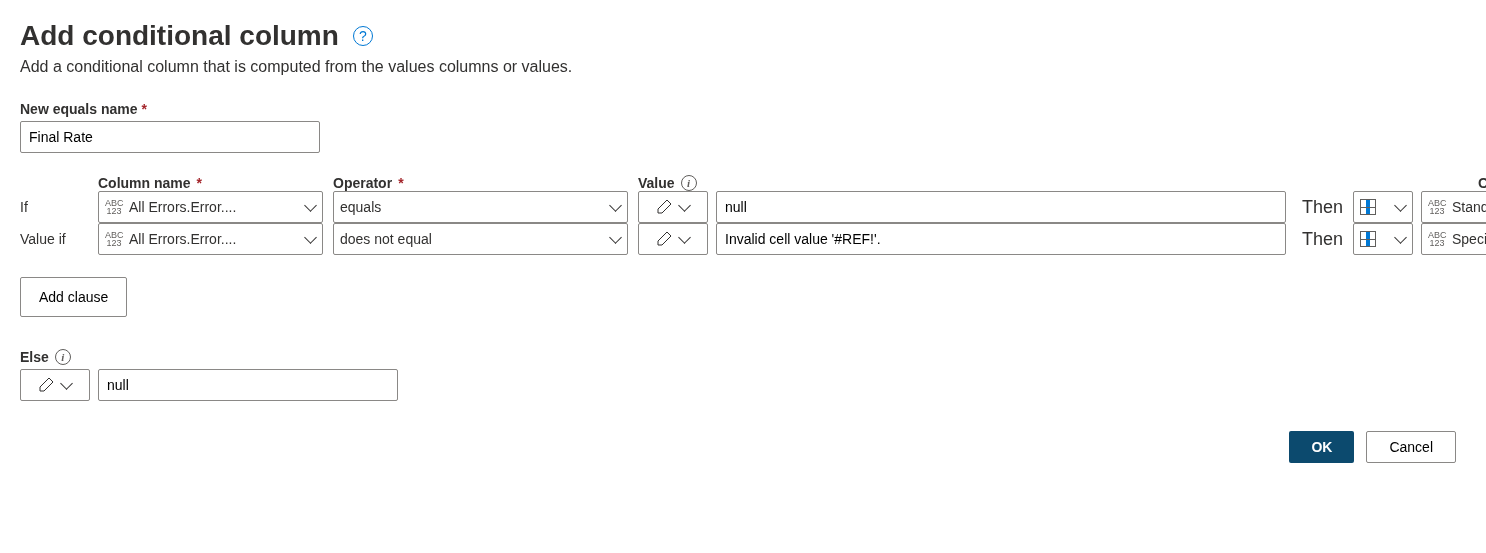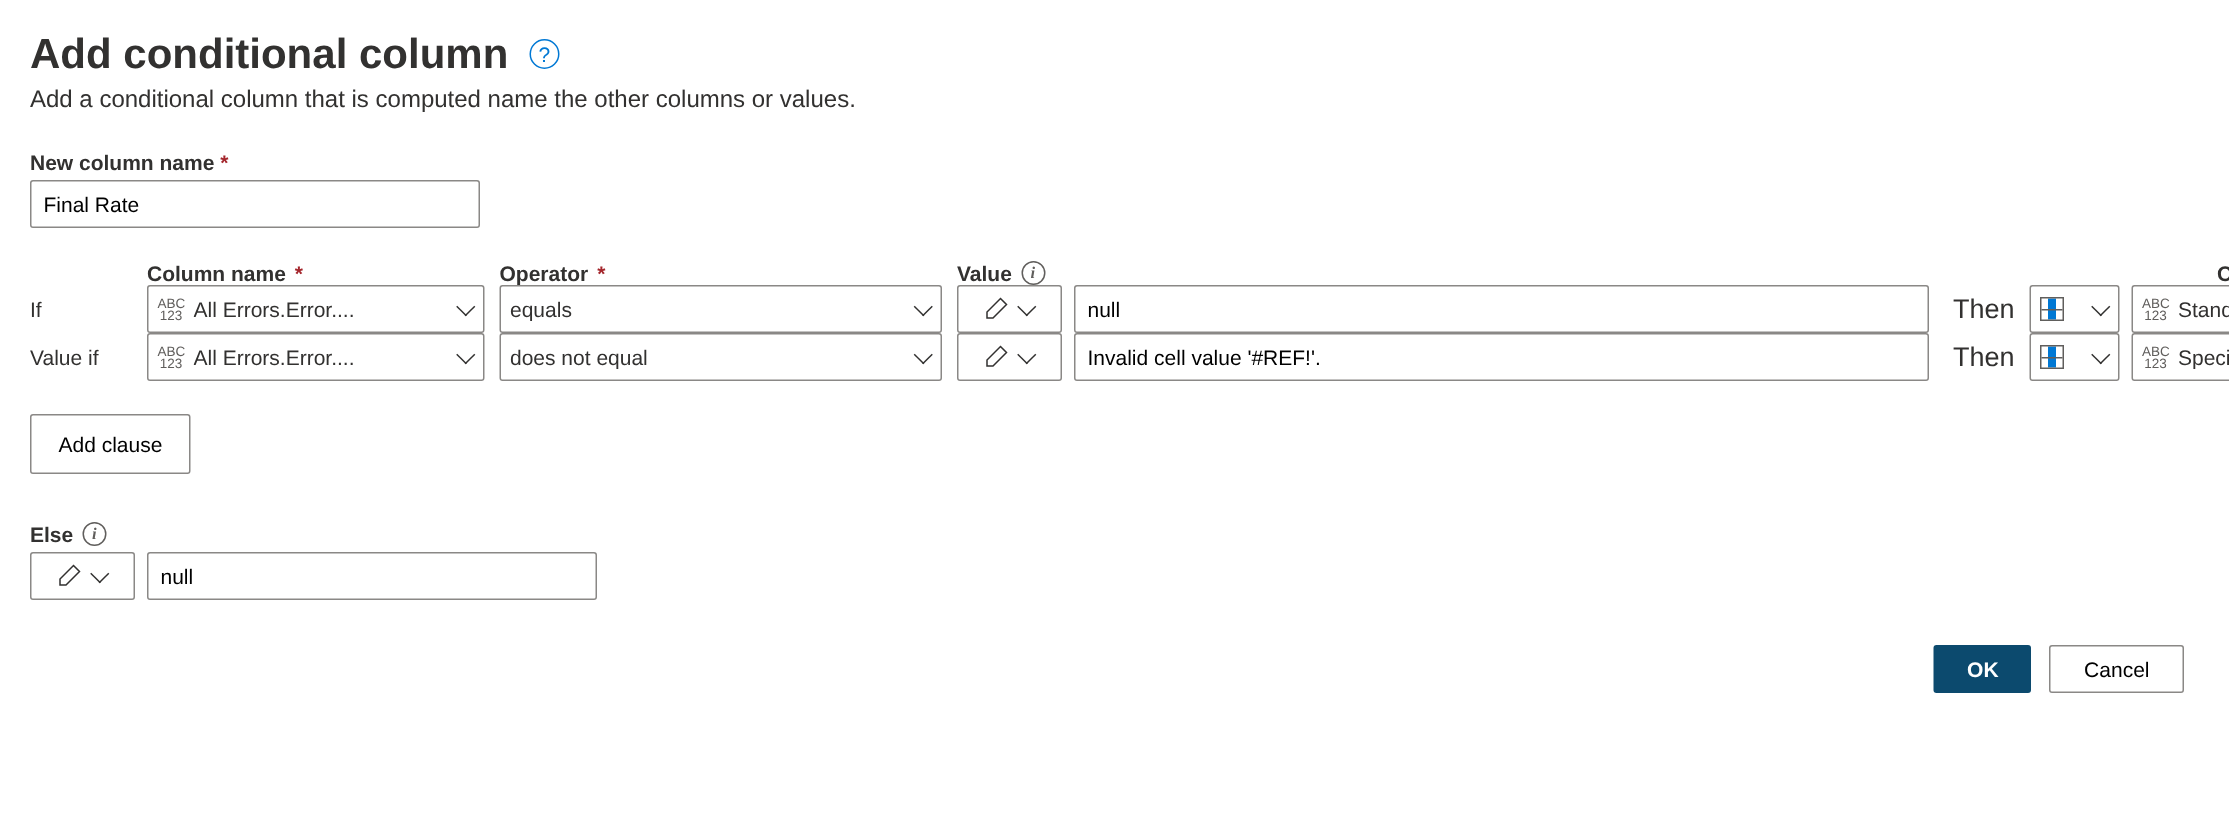--- a/index.html
+++ b/index.html
@@ -43,23 +43,23 @@
   </style>
 </head>
 <body>
 
 
 
 <div class="hdr">
   <h1>Add conditional column</h1>
   <span class="help">?</span>
 </div>
-<div class="sub">Add a conditional column that is computed name the other columns or values.</div>
+<div class="sub">Add a conditional column that is computed from the values columns or values.</div>
 
-<label class="lbl req">New column name</label>
+<label class="lbl req">New equals name</label>
 <input class="inp name-in" value="Final Rate" style="">
 
 <div class="grid">
   <div></div>
   <div class="gh req">Column name</div>
   <div class="gh req">Operator</div>
   <div class="gh">
       <span>Value</span>
       <span class="info">i</span>
     </div>

